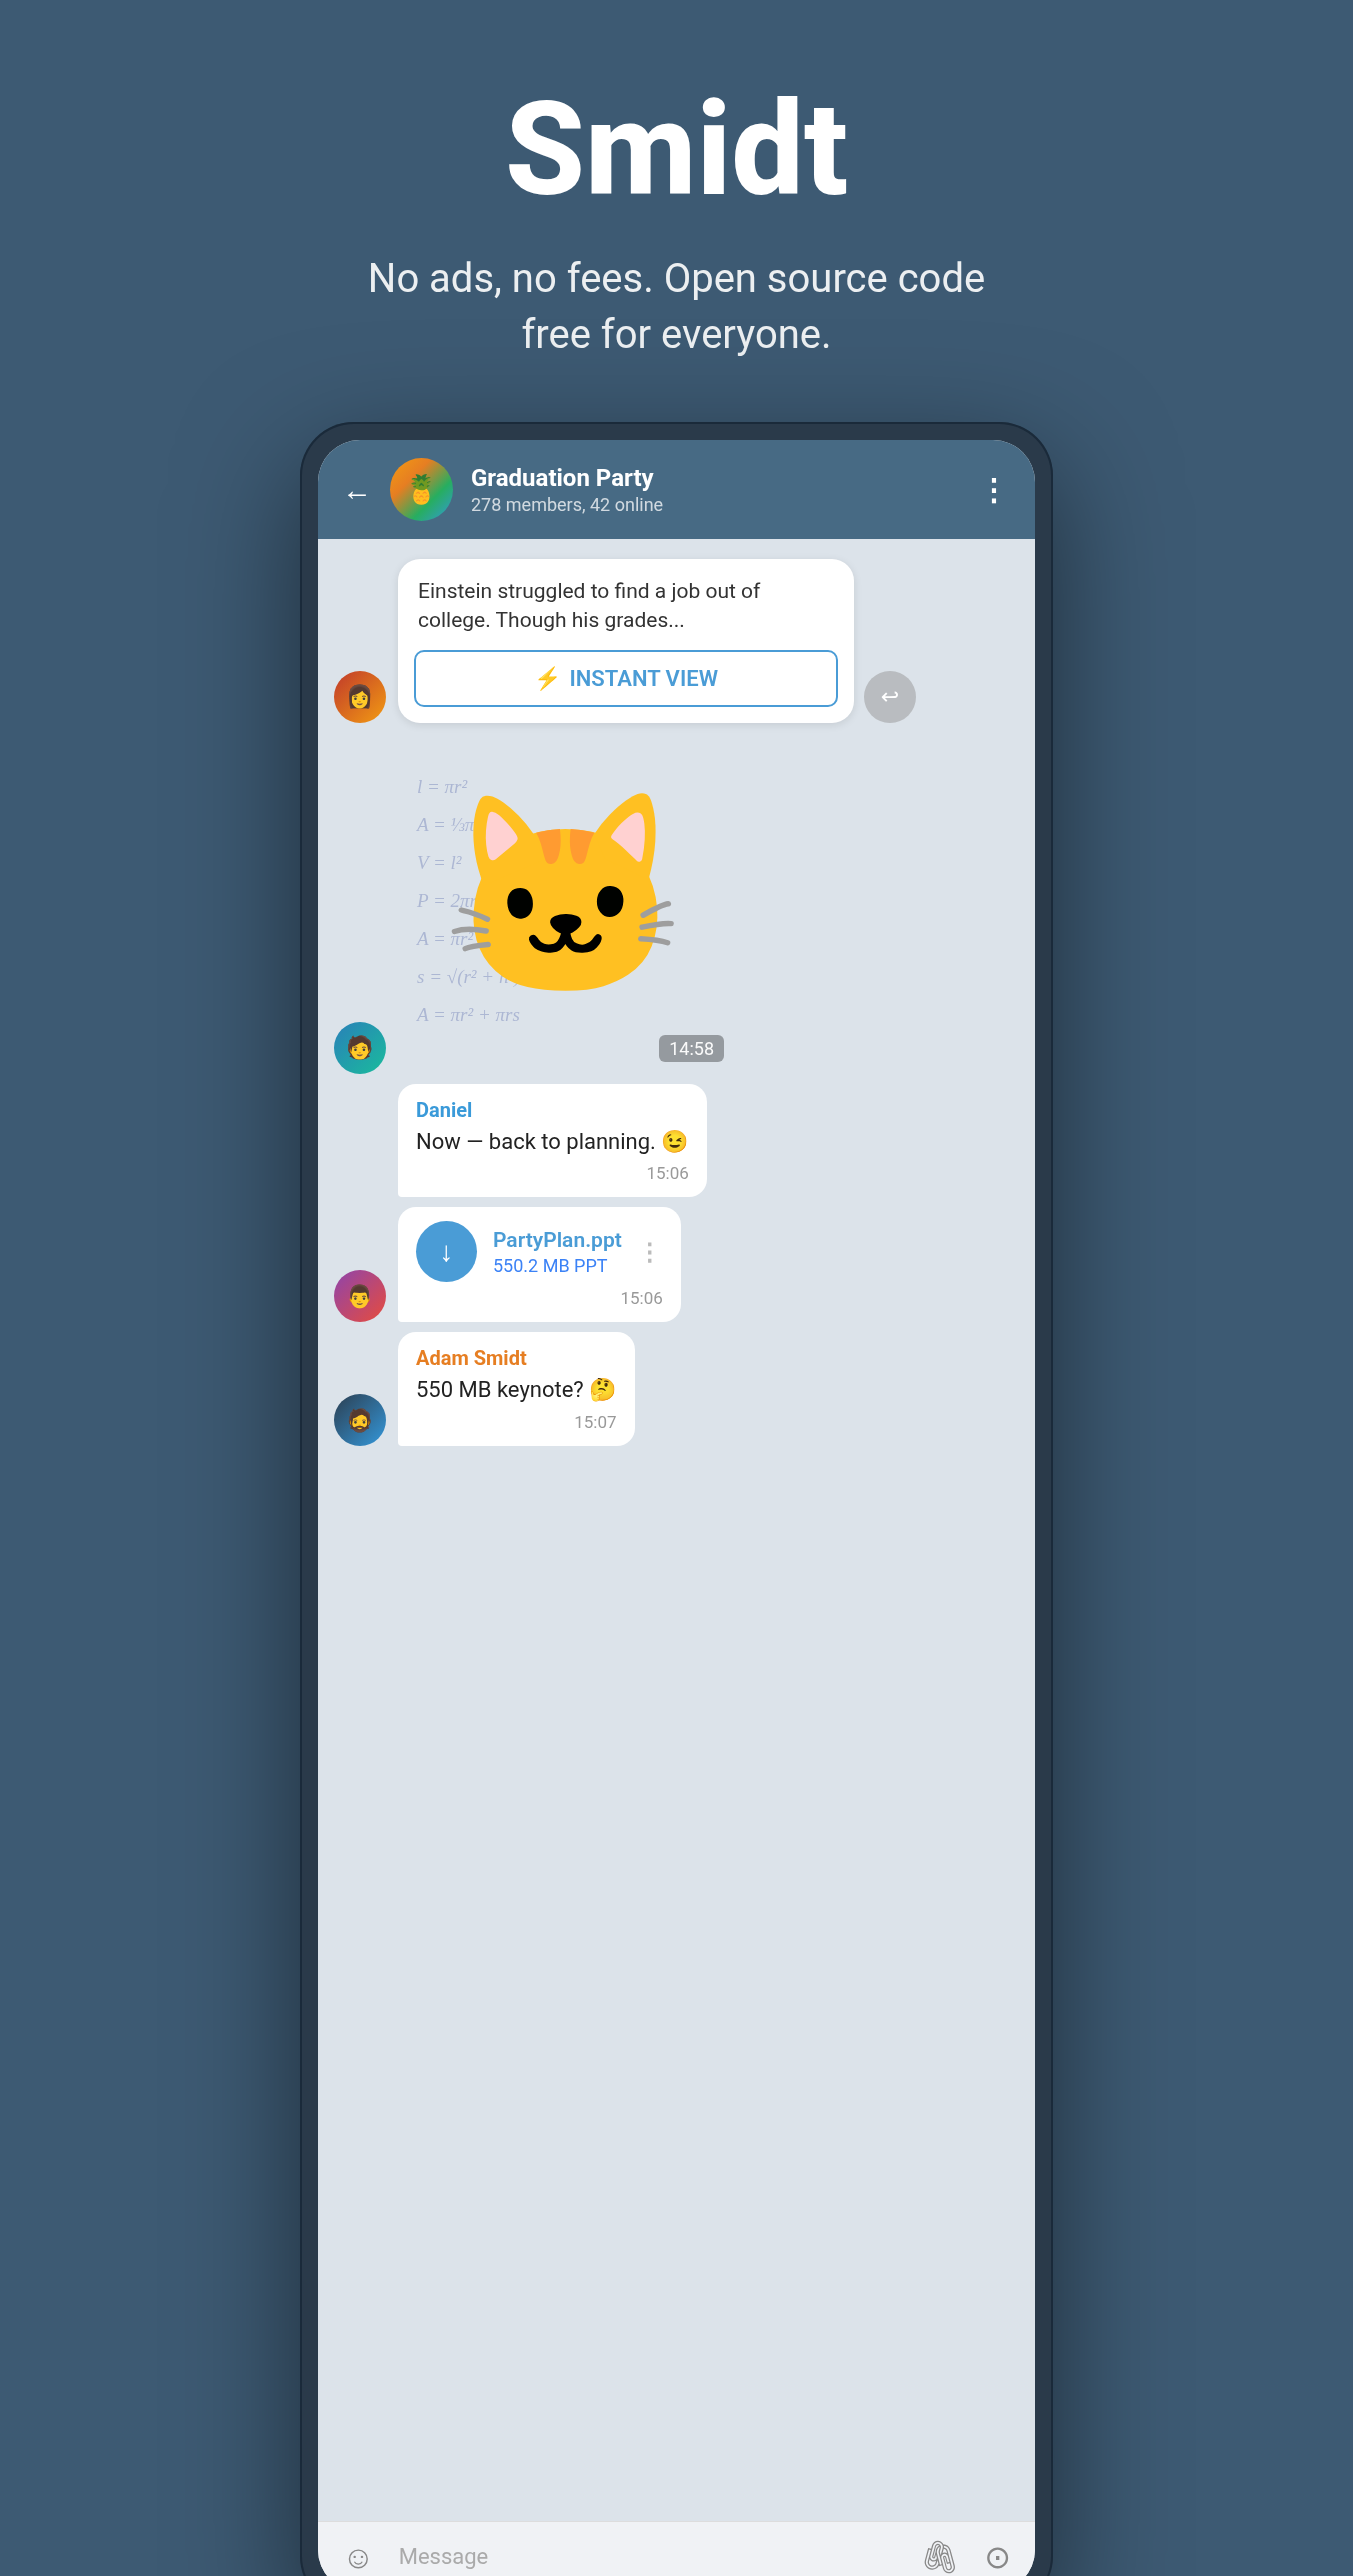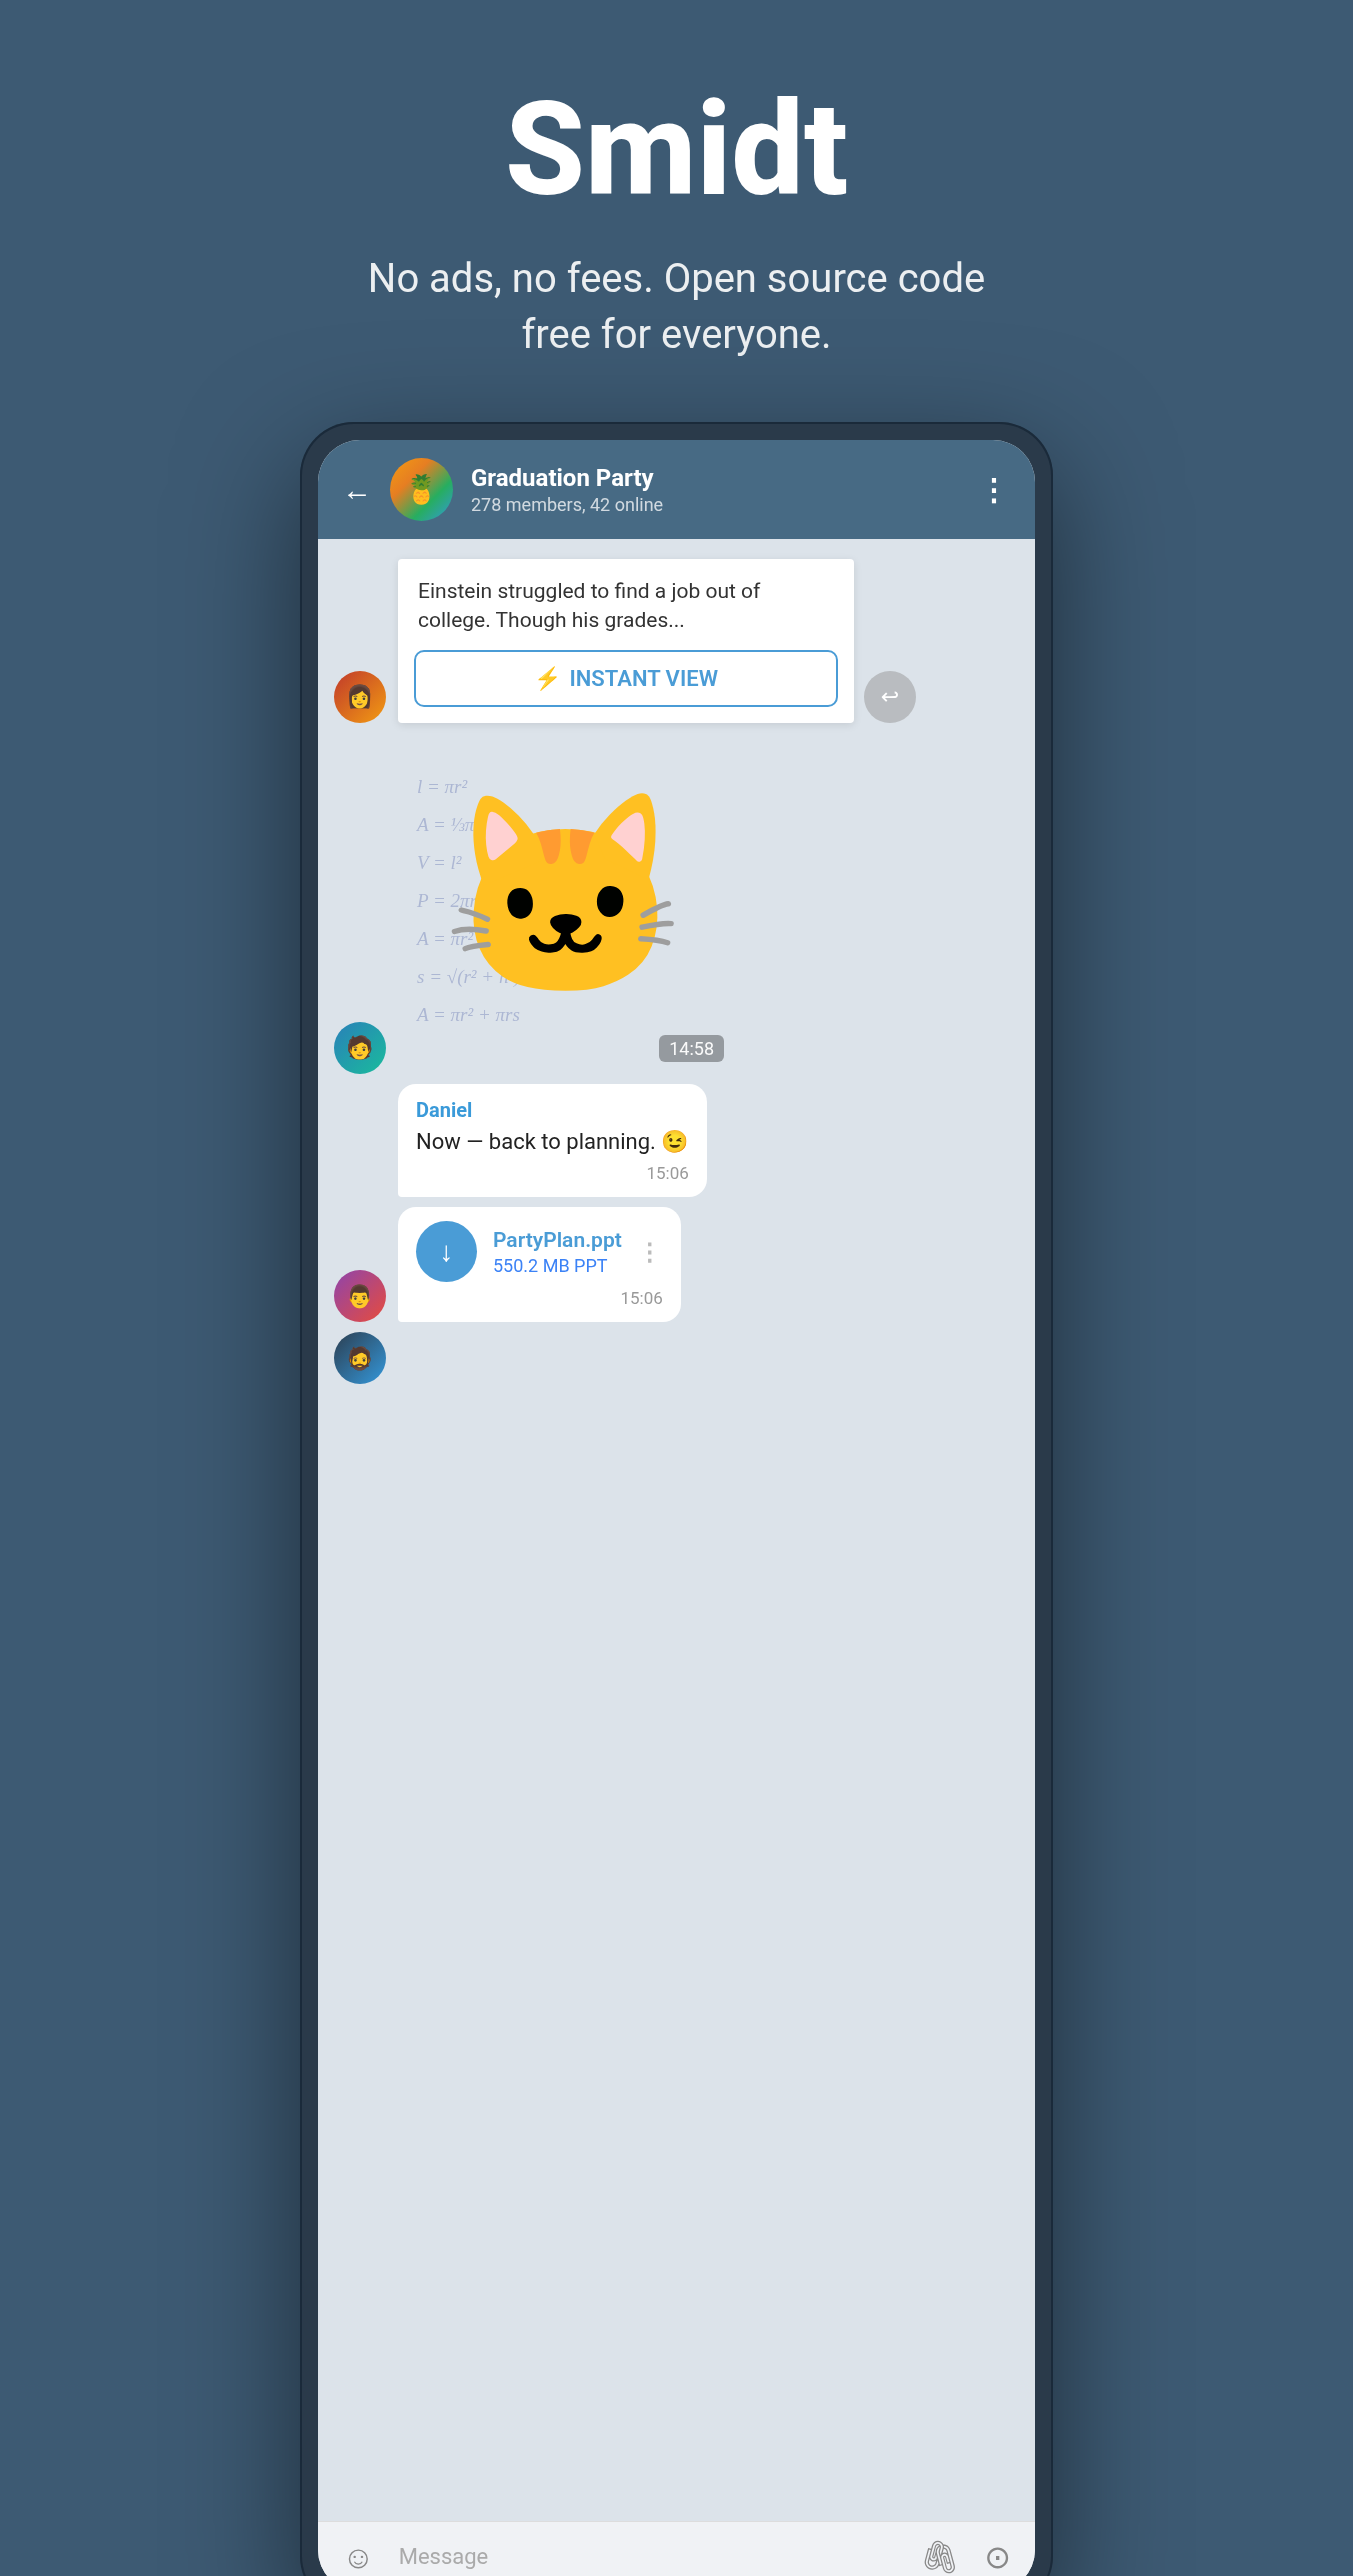--- a/index.html
+++ b/index.html
@@ -145,21 +145,21 @@
       background: linear-gradient(135deg, #2c3e50, #3498db);
     }
     .avatar-placeholder {
       width: 52px;
       flex-shrink: 0;
     }
 
     
     .article-card {
       background: white;
-      border-radius: 4px;
+      border-radius: 22px;
       overflow: hidden;
       max-width: 456px;
       box-shadow: 0 2px 8px rgba(0,0,0,0.1);
     }
     .article-text {
       padding: 18px 20px 14px;
       font-size: 21px;
       color: #333;
       line-height: 1.4;
     }
@@ -396,20 +396,27 @@
             <div class="file-menu">⋮</div>
           </div>
           <div class="bubble-time">
             <span>15:06</span>
           </div>
         </div>
       </div>
 
       <div class="message-row" style="margin-top:6px;">
         <div class="avatar-small avatar-man3">🧔</div>
+        <div class="bubble bubble-white">
+          <div class="bubble-sender orange">Adam Smidt</div>
+          <div class="bubble-text">550 MB keynote? 🤔</div>
+          <div class="bubble-time">
+            <span>15:07</span>
+          </div>
+        </div>
       </div>
 
 
     </div>
 
     <div class="input-bar">
       <span class="input-icon">☺</span>
       <div class="input-field">Message</div>
       <span class="input-icon">🖇</span>
       <span class="input-icon">⊙</span>

